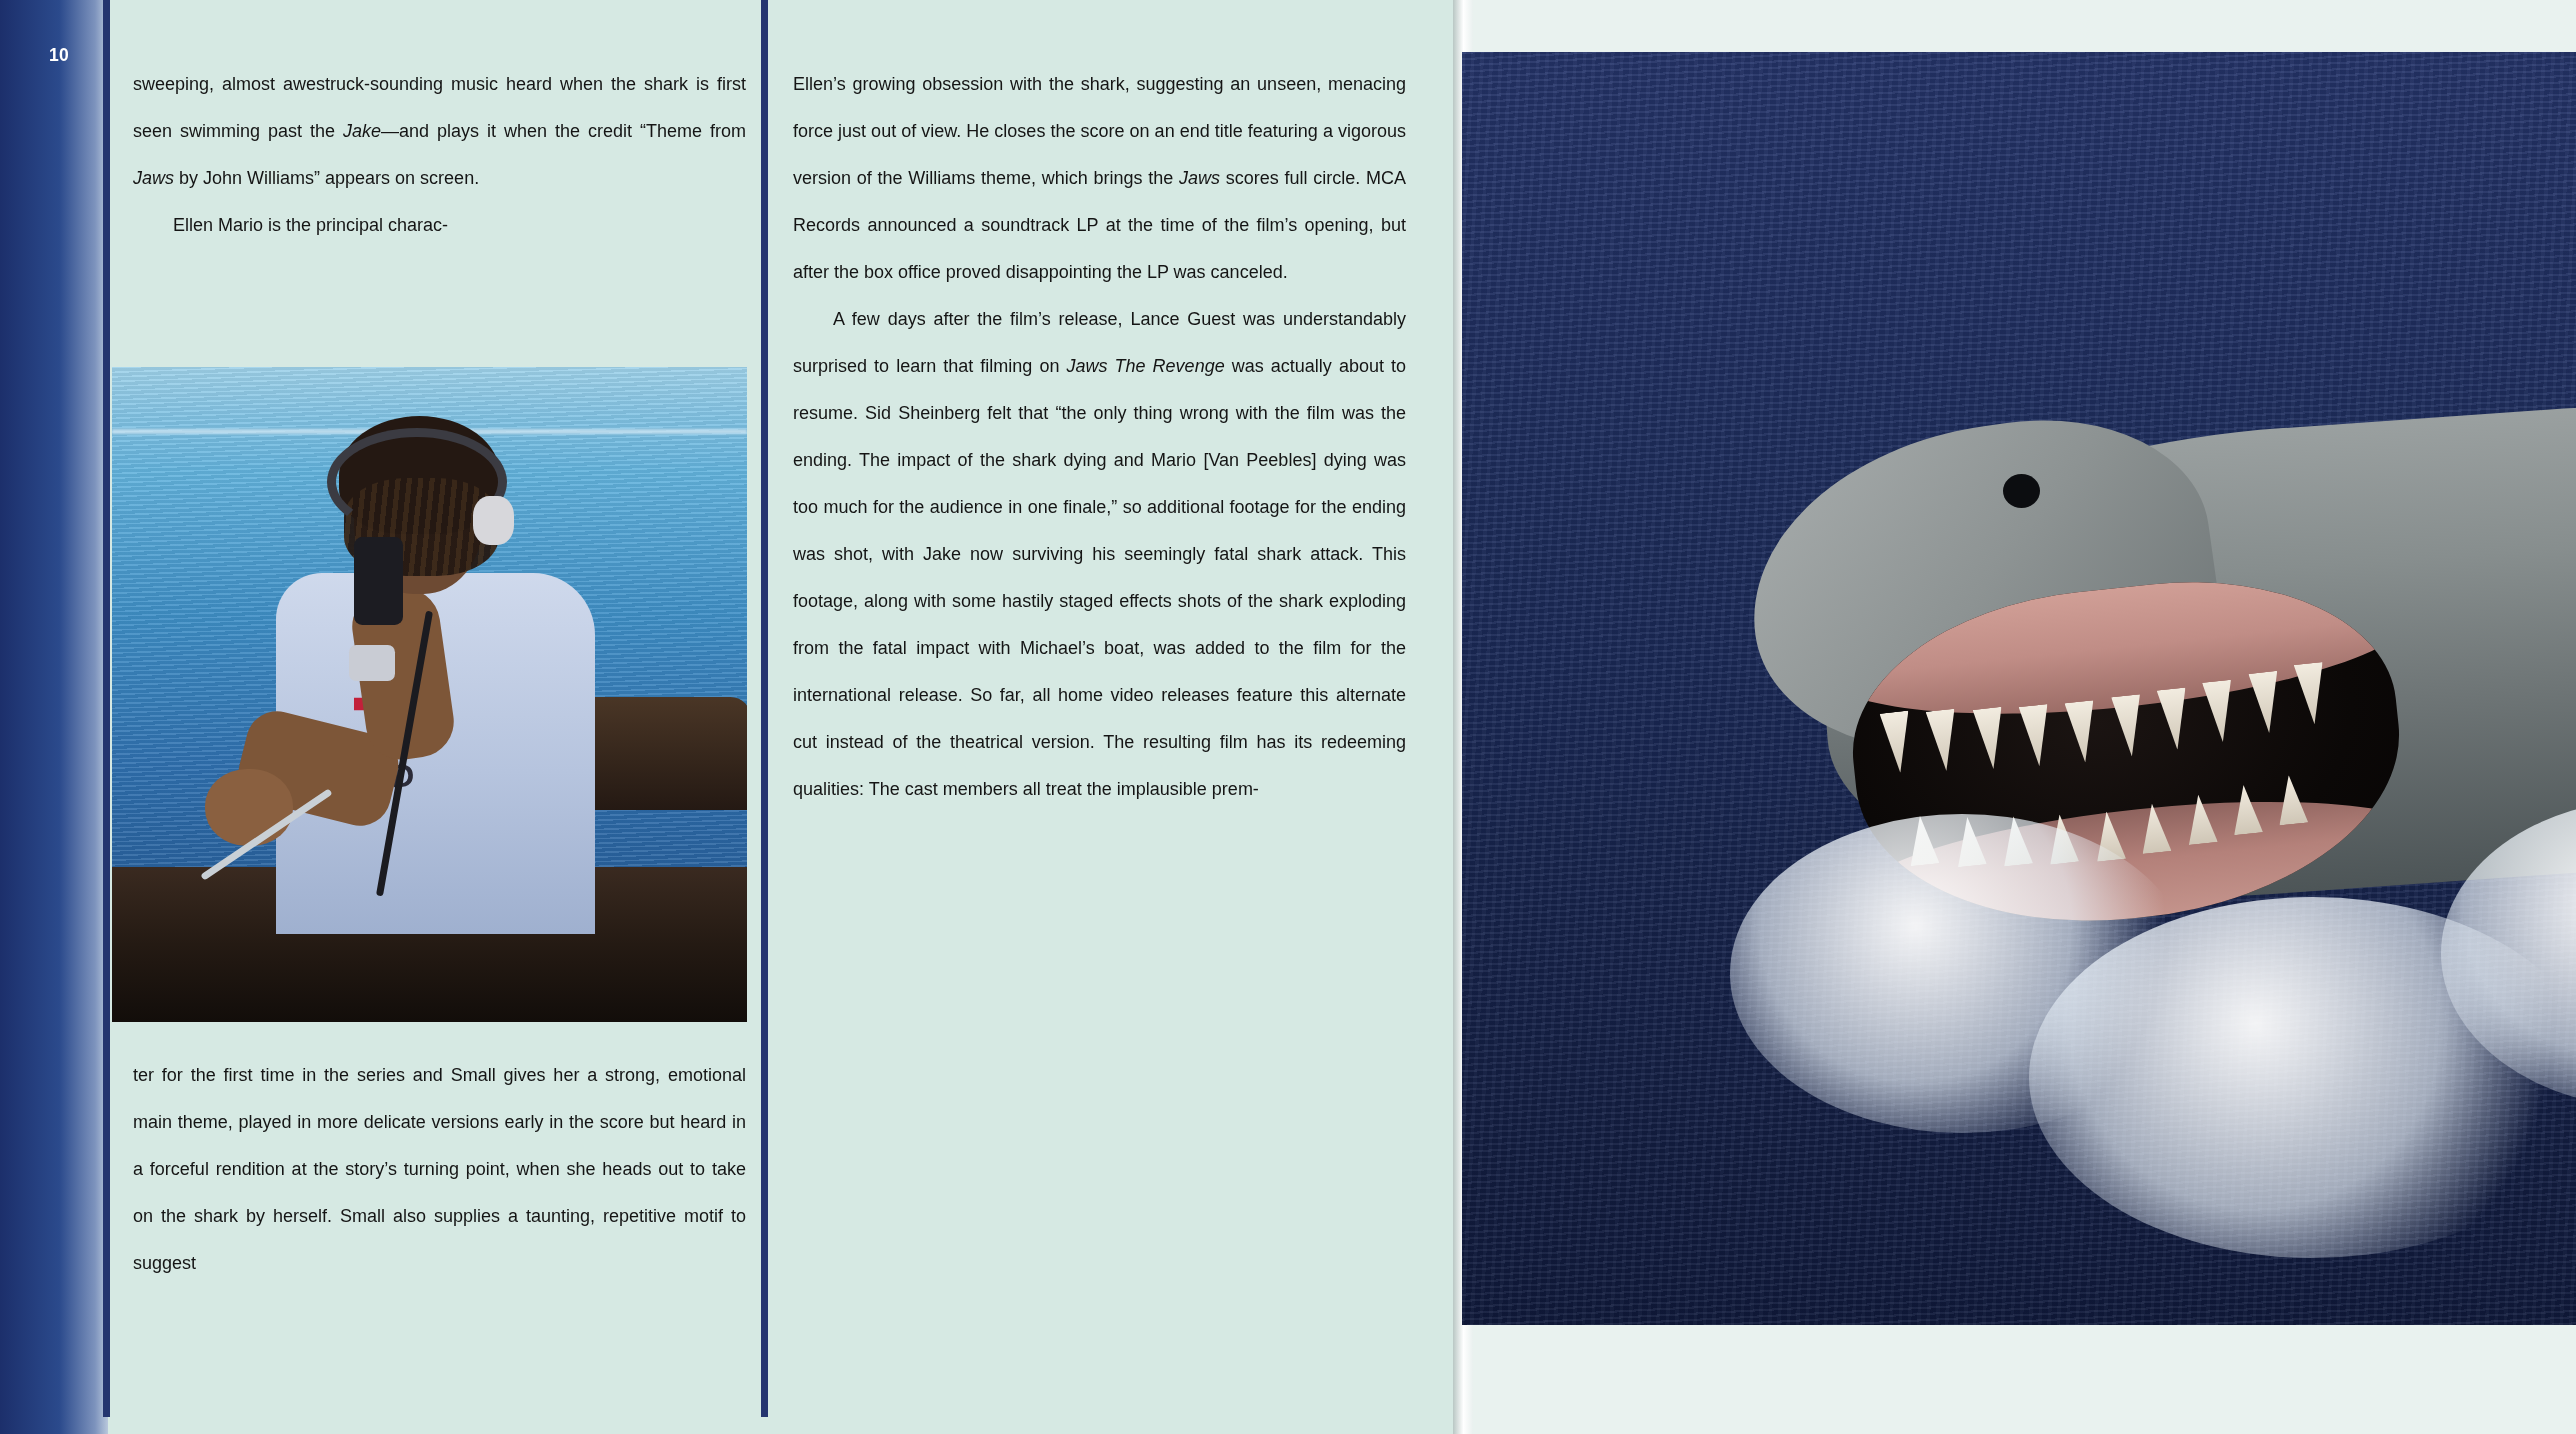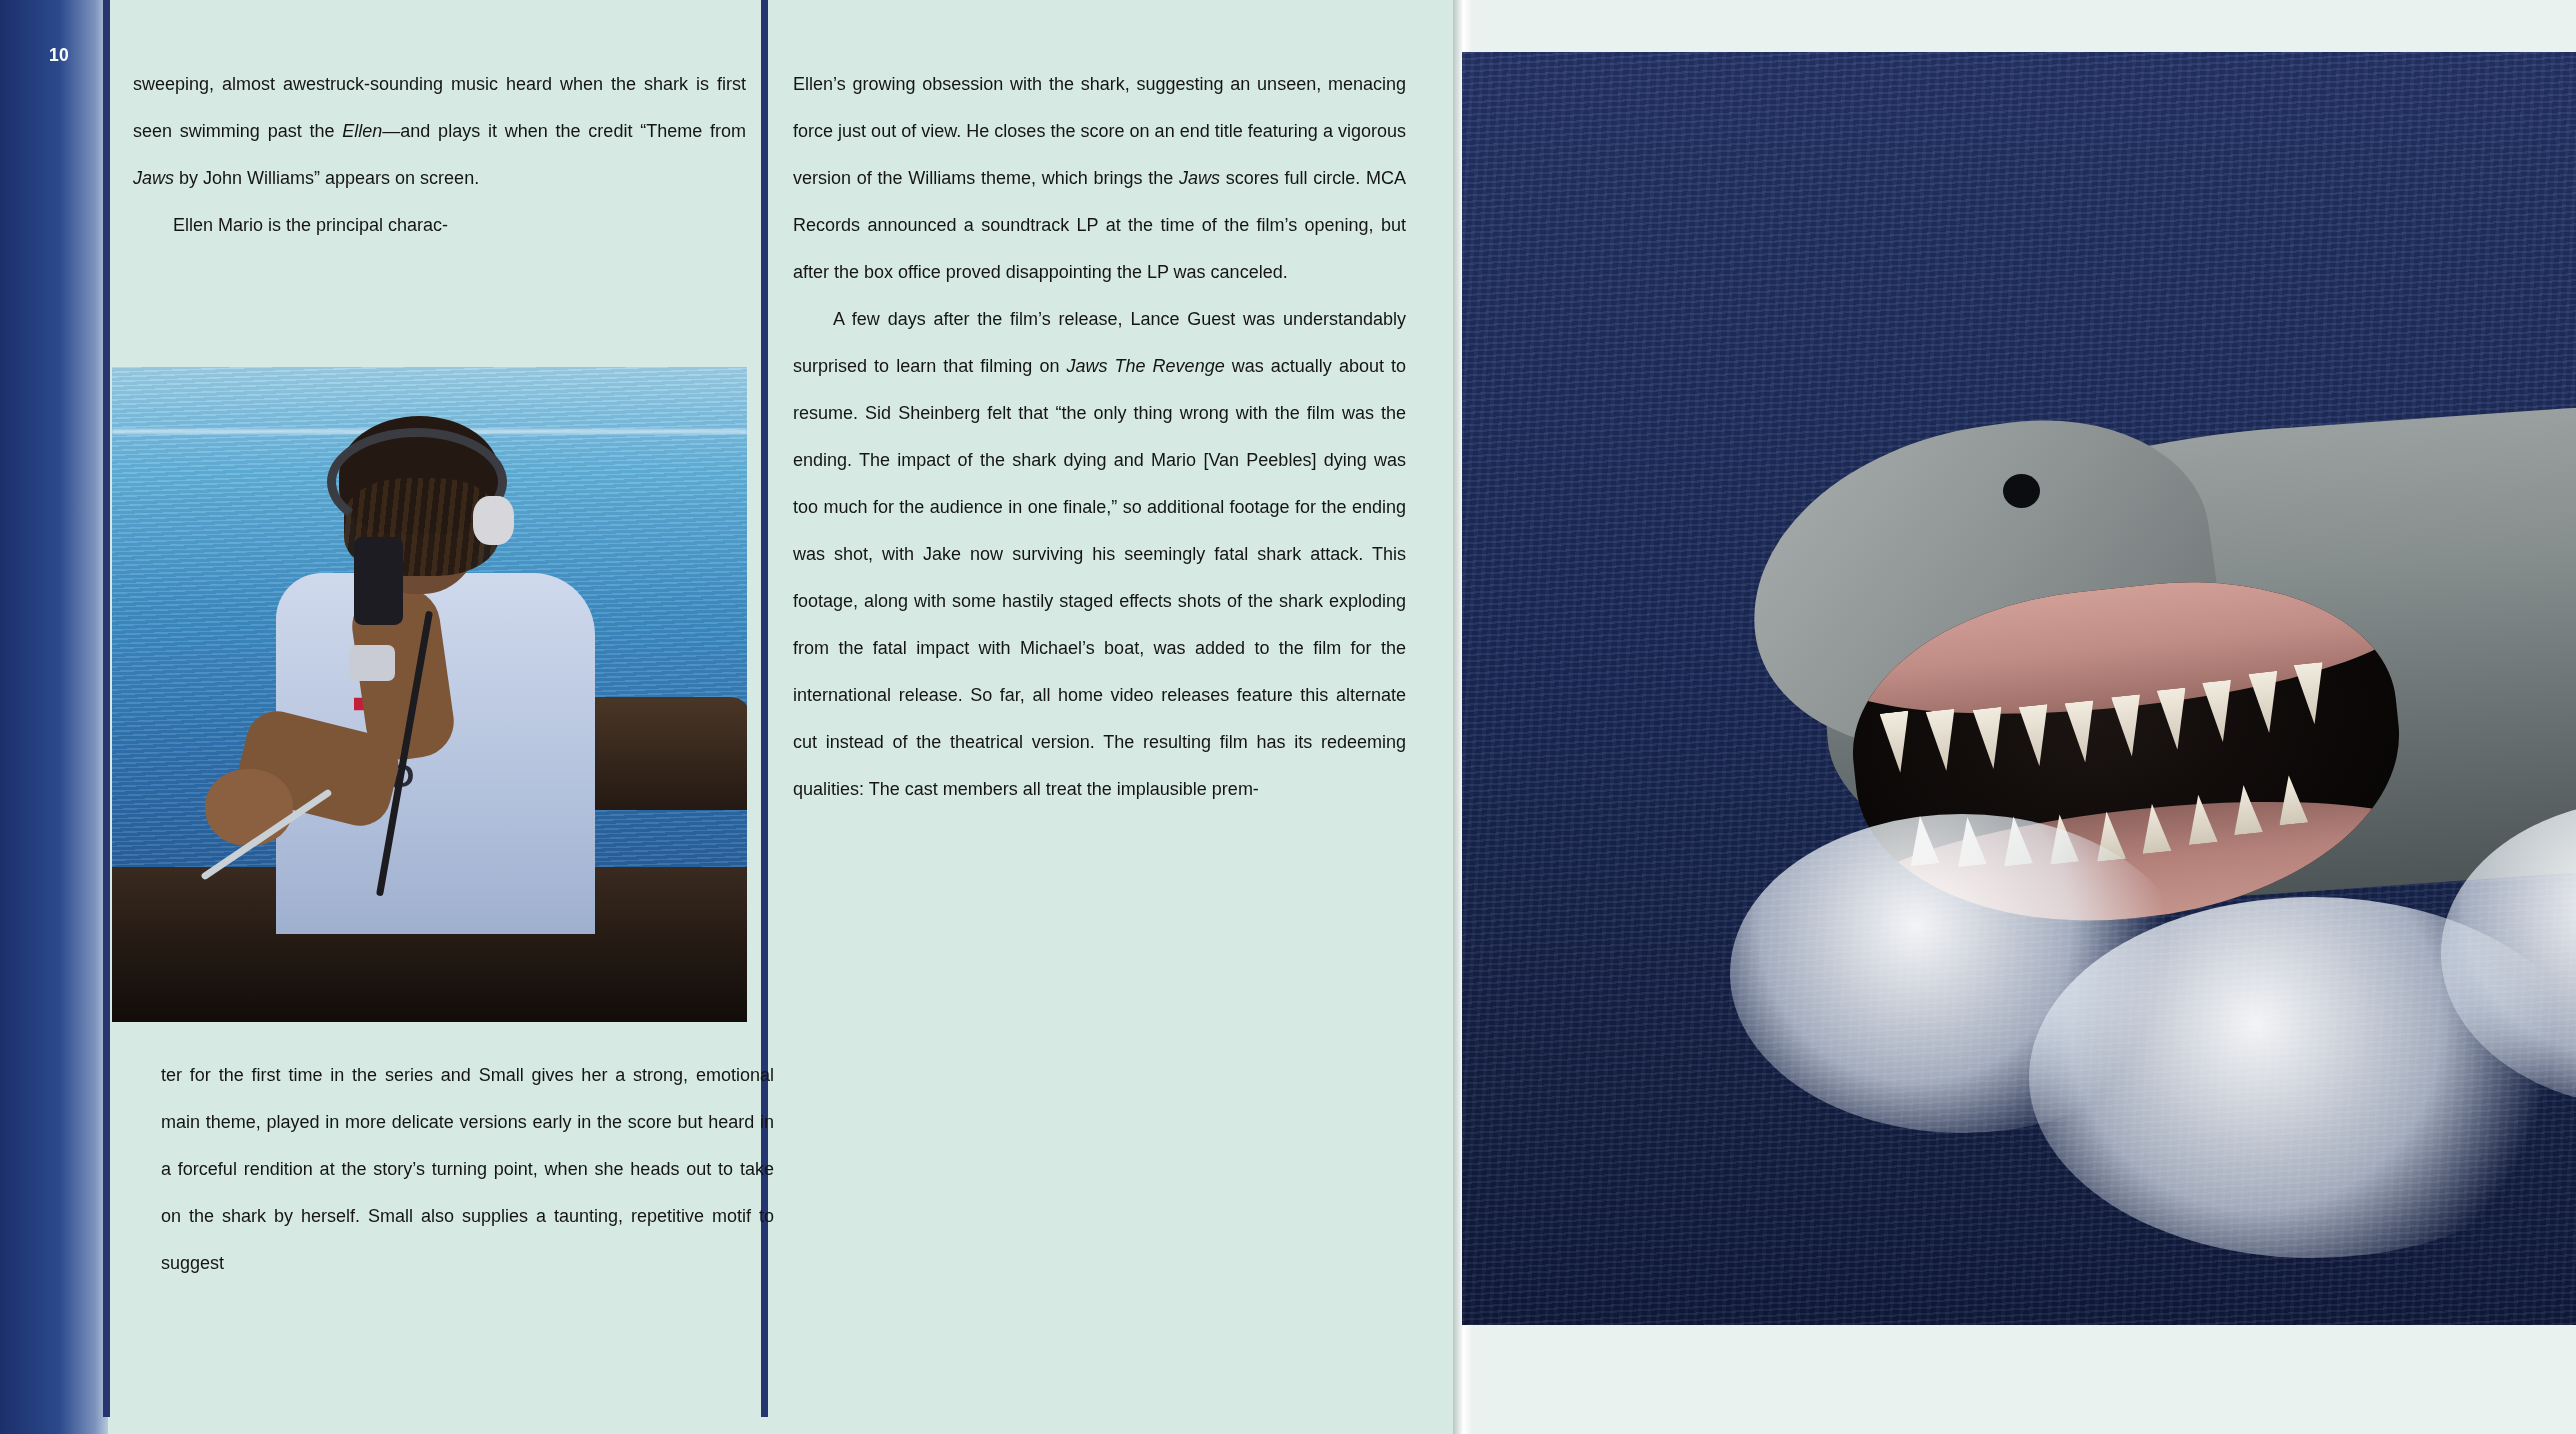--- a/index.html
+++ b/index.html
@@ -344,21 +344,21 @@
   <div class="page-left">
     <div class="left-dark-edge"></div>
     <div class="left-page-body"></div>
 
     <div class="folio-left">10</div>
 
     <div class="col-rule r1"></div>
     <div class="col-rule r2"></div>
 
     <div class="col c1">
-      <p>sweeping, almost awestruck-sounding music heard when the shark is first seen swimming past the <i>Ellen</i>—and plays it when the credit “Theme from <i>Jaws</i> by John Williams” appears on screen.</p>
+      <p>sweeping, almost awestruck-sounding music heard when the shark is first seen swimming past the <i>Jake</i>—and plays it when the credit “Theme from <i>Jaws</i> by John Williams” appears on screen.</p>
       <p class="indent">Ellen Mario is the principal charac-</p>
     </div>
 
     <div class="photo-left">
       <div class="sea"></div>
       <div class="horizon"></div>
       <div class="boat"></div>
       <div class="boat-rail"></div>
       <div class="fig-body"></div>
       <div class="fig-logo"></div>
@@ -369,21 +369,21 @@
       <div class="fig-head"></div>
       <div class="fig-hair"></div>
       <div class="fig-headphone"></div>
       <div class="fig-ear"></div>
       <div class="fig-radio"></div>
       <div class="fig-cord"></div>
       <div class="fig-watch"></div>
       <div class="fig-pole"></div>
     </div>
 
-    <div class="col c1" style="top: 1052px; margin-left: 28px;">
+    <div class="col c1" style="top: 1052px;">
       <p>ter for the first time in the series and Small gives her a strong, emotional main theme, played in more delicate versions early in the score but heard in a forceful rendition at the story’s turning point, when she heads out to take on the shark by herself. Small also supplies a taunting, repetitive motif to suggest</p>
     </div>
 
     <div class="col c2">
       <p>Ellen’s growing obsession with the shark, suggesting an unseen, menacing force just out of view. He closes the score on an end title featuring a vigorous version of the Williams theme, which brings the <i>Jaws</i> scores full circle. MCA Records announced a soundtrack LP at the time of the film’s opening, but after the box office proved disappointing the LP was canceled.</p>
       <p class="indent">A few days after the film’s release, Lance Guest was understandably surprised to learn that filming on <i>Jaws The Revenge</i> was actually about to resume. Sid Sheinberg felt that “the only thing wrong with the film was the ending. The impact of the shark dying and Mario [Van Peebles] dying was too much for the audience in one finale,” so additional footage for the ending was shot, with Jake now surviving his seemingly fatal shark attack. This footage, along with some hastily staged effects shots of the shark exploding from the fatal impact with Michael’s boat, was added to the film for the international release. So far, all home video releases feature this alternate cut instead of the theatrical version. The resulting film has its redeeming qualities: The cast members all treat the implausible prem-</p>
     </div>
   </div>
 
   <div class="gutter"></div>

